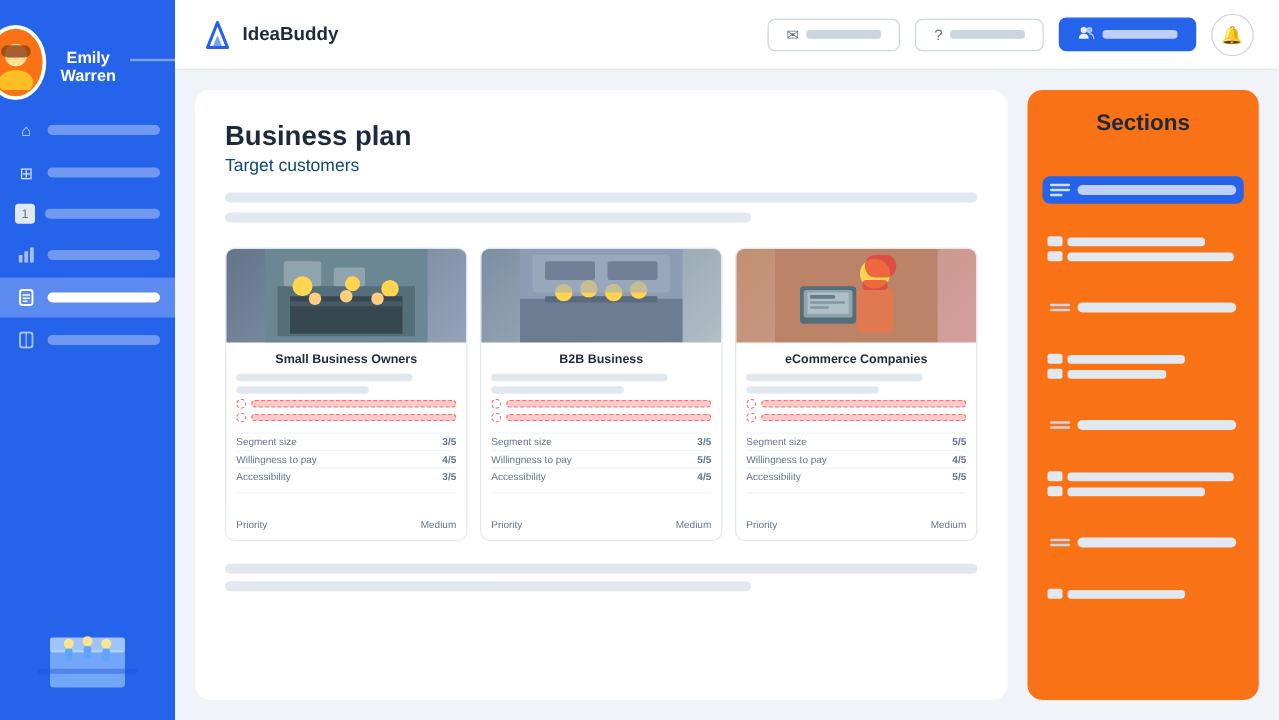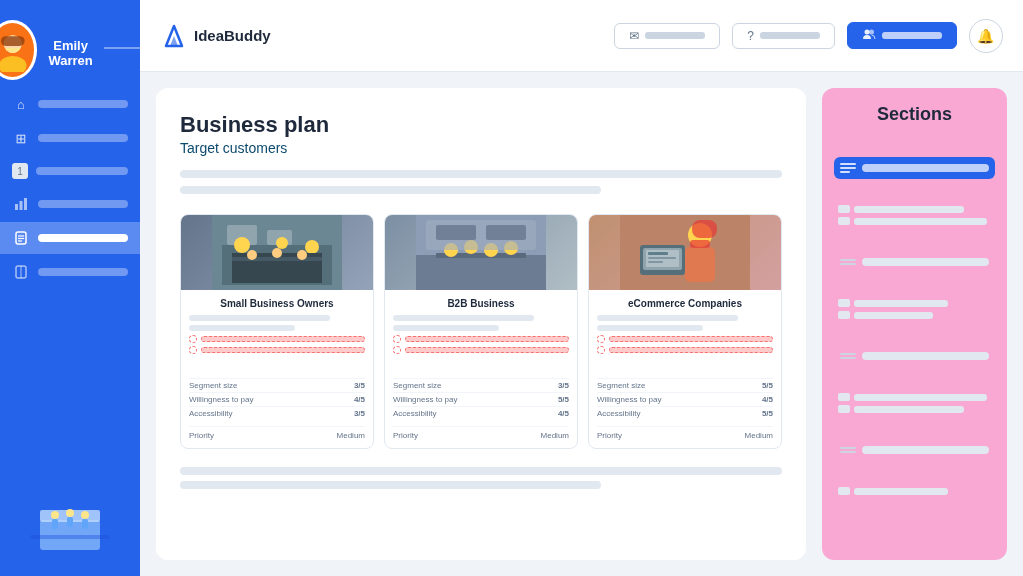--- a/index.html
+++ b/index.html
@@ -95,21 +95,21 @@
     .main-area {
       flex: 1;
       display: flex;
       flex-direction: column;
       background: #f0f4f8;
     }
 
     
     .topbar {
       background: white;
-      height: 72px;
+      height: 56px;
       display: flex;
       align-items: center;
       padding: 0 20px;
       gap: 12px;
       border-bottom: 1px solid #e2e8f0;
       flex-shrink: 0;
     }
     .logo-area {
       display: flex;
       align-items: center;
@@ -251,21 +251,21 @@
       flex-shrink: 0;
     }
     .pink-bar {
       height: 6px;
       background: #fecaca;
       border-radius: 3px;
       border: 1px dashed #f87171;
       flex: 1;
     }
     .card-stats {
-      margin-top: 24px;
+      margin-top: 8px;
     }
     .stat-row {
       display: flex;
       justify-content: space-between;
       align-items: center;
       padding: 2px 0;
       border-top: 1px solid #f1f5f9;
     }
     .stat-label {
       font-size: 8px;
@@ -274,40 +274,40 @@
     .stat-value {
       font-size: 8px;
       color: #64748b;
       font-weight: 600;
     }
     .card-footer {
       display: flex;
       justify-content: space-between;
       align-items: center;
       margin-top: 6px;
-      padding-top: 4px;
+      padding-top: 20px;
       border-top: 1px solid #f1f5f9;
     }
     .priority-label {
       font-size: 8px;
       color: #64748b;
     }
     .priority-value {
       font-size: 8px;
       color: #64748b;
       font-weight: 500;
     }
     .plan-bottom-bars {
       margin-top: 8px;
     }
 
     
     .sections-panel {
       width: 185px;
-      background: #f9a8d4;
+      background: #f97316;
       border-radius: 12px;
       padding: 16px 12px;
       display: flex;
       flex-direction: column;
       flex-shrink: 0;
       overflow: hidden;
       gap: 20px;
     }
     .sections-title {
       font-size: 18px;

